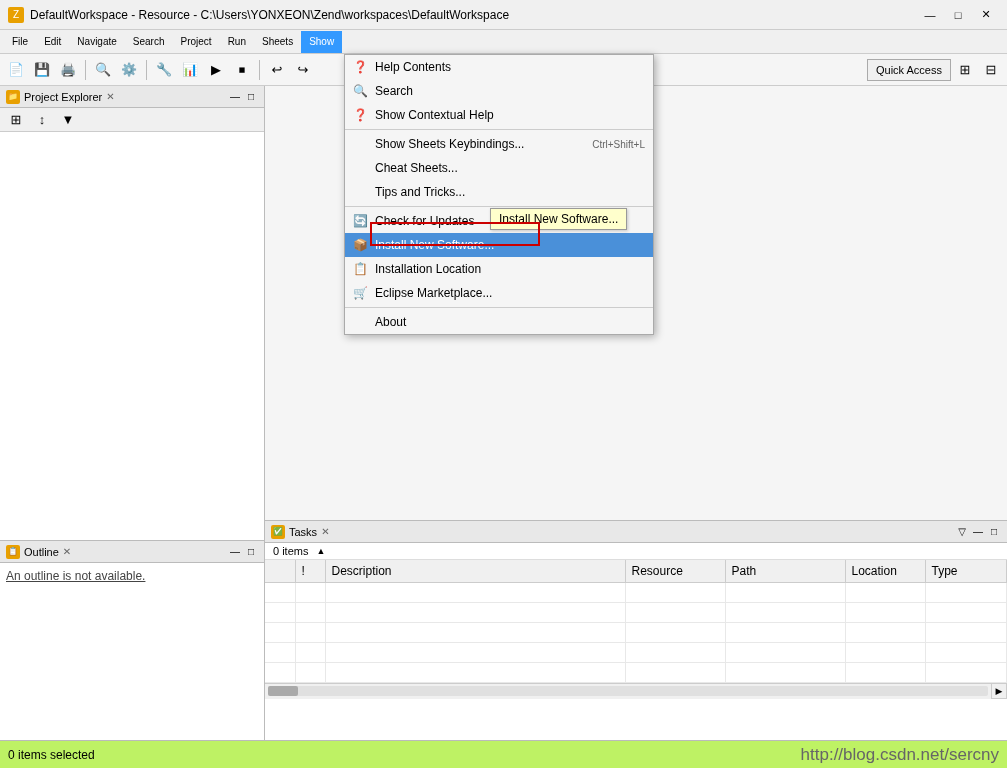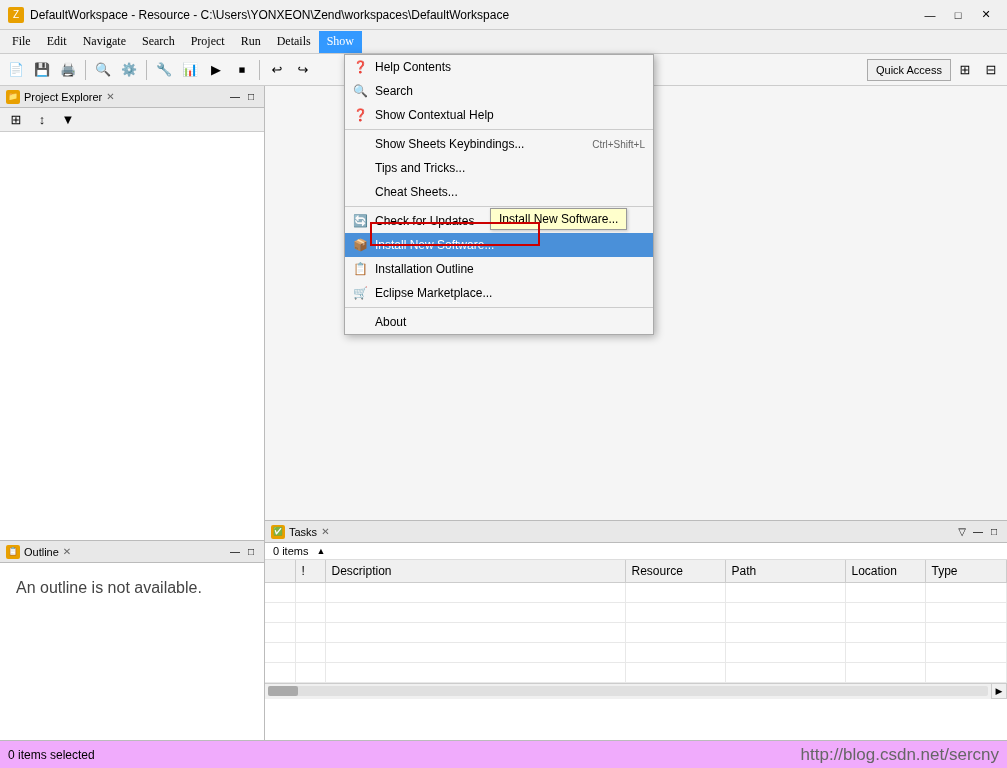--- a/index.html
+++ b/index.html
@@ -64,25 +64,24 @@
       background: #f0f0f0;
       height: 24px;
       display: flex;
       align-items: center;
       padding: 0 4px;
       border-bottom: 1px solid #ccc;
     }
     .menu-item {
       padding: 2px 8px;
       cursor: pointer;
-      font-size: 12px;
+      font-size: 10px;
       height: 22px;
       display: flex;
       align-items: center;
-      font-family: Liberation Serif, serif;
     }
     .menu-item.help-active {
       background: #3399ff;
       color: white;
     }
 
     
     .toolbar {
       background: #f5f5f5;
       height: 32px;
@@ -179,25 +178,26 @@
     }
 
     
     .outline-panel {
       height: 200px;
       border-top: 1px solid #bbb;
       display: flex;
       flex-direction: column;
     }
     .outline-content {
-      padding: 16px;
-      font-size: 16px;
+      padding: 6px;
+      font-size: 12px;
       color: #444;
       background: white;
       flex: 1;
+      text-decoration: underline;
     }
 
     
     .content-area {
       flex: 1;
       display: flex;
       flex-direction: column;
       background: #f5f5f5;
     }
 
@@ -256,21 +256,21 @@
     }
     .col-num { width: 30px; }
     .col-desc { width: 300px; }
     .col-resource { width: 100px; }
     .col-path { width: 120px; }
     .col-location { width: 80px; margin-left: 34px; }
 
     
     .status-bar {
       height: 28px;
-      background: #f0abfc;
+      background: #bef264;
       border-top: 1px solid #bbb;
       display: flex;
       align-items: center;
       padding: 0 8px;
       font-size: 12px;
       justify-content: space-between;
     }
     .status-right {
       color: #666;
       font-size: 17px;
@@ -387,21 +387,21 @@
   </div>
 </div>
 
 <div class="menu-bar">
   <span class="menu-item">File</span>
   <span class="menu-item">Edit</span>
   <span class="menu-item">Navigate</span>
   <span class="menu-item">Search</span>
   <span class="menu-item">Project</span>
   <span class="menu-item">Run</span>
-  <span class="menu-item">Details</span>
+  <span class="menu-item">Sheets</span>
   <span class="menu-item help-active">Show</span>
 </div>
 
 <div class="toolbar">
   <button class="toolbar-btn">📄</button>
   <button class="toolbar-btn">💾</button>
   <button class="toolbar-btn">🖨️</button>
   <div class="toolbar-separator"></div>
   <button class="toolbar-btn">🔍</button>
   <button class="toolbar-btn">⚙️</button>
@@ -574,43 +574,43 @@
     <div class="dropdown-separator"></div>
 
     <div class="dropdown-item">
       <span class="dropdown-icon"></span>
       <span class="dropdown-item-label">Show Sheets Keybindings...</span>
       <span class="dropdown-shortcut">Ctrl+Shift+L</span>
     </div>
 
     <div class="dropdown-item">
       <span class="dropdown-icon"></span>
+      <span class="dropdown-item-label">Cheat Sheets...</span>
+    </div>
+
+    <div class="dropdown-item">
+      <span class="dropdown-icon"></span>
       <span class="dropdown-item-label">Tips and Tricks...</span>
-    </div>
-
-    <div class="dropdown-item">
-      <span class="dropdown-icon"></span>
-      <span class="dropdown-item-label">Cheat Sheets...</span>
     </div>
 
     <div class="dropdown-separator"></div>
 
     <div class="dropdown-item">
       <span class="dropdown-icon">🔄</span>
       <span class="dropdown-item-label">Check for Updates</span>
     </div>
 
     <div class="dropdown-item highlighted">
       <span class="dropdown-icon">📦</span>
       <span class="dropdown-item-label">Install New Software...</span>
     </div>
 
     <div class="dropdown-item">
       <span class="dropdown-icon">📋</span>
-      <span class="dropdown-item-label">Installation Outline</span>
+      <span class="dropdown-item-label">Installation Location</span>
     </div>
 
     <div class="dropdown-item">
       <span class="dropdown-icon">🛒</span>
       <span class="dropdown-item-label">Eclipse Marketplace...</span>
     </div>
 
     <div class="dropdown-separator"></div>
 
     <div class="dropdown-item">

